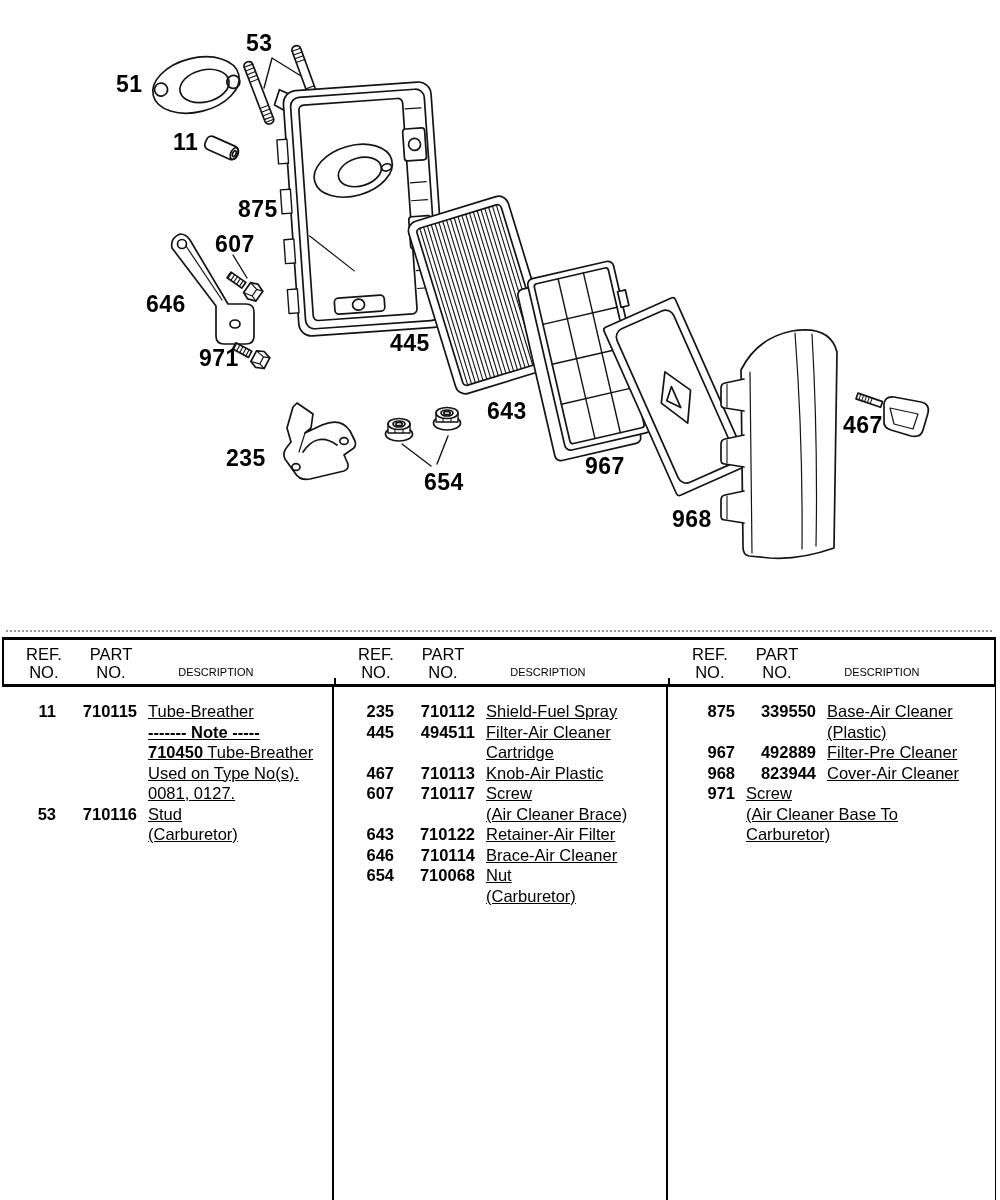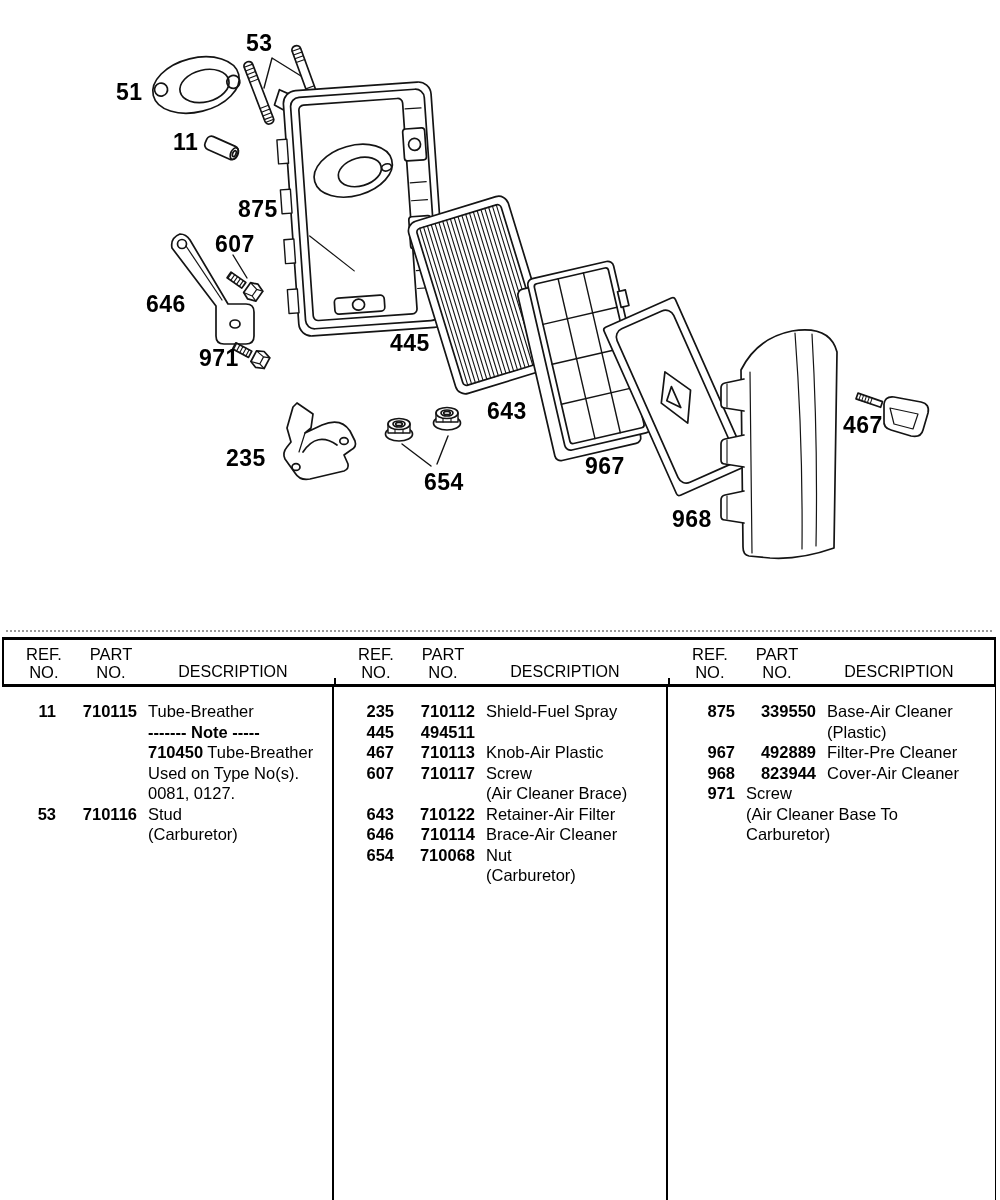--- a/index.html
+++ b/index.html
@@ -23,34 +23,34 @@
     border-top:3px solid #000;border-bottom:3px solid #000;
     border-left:2px solid #000;border-right:2px solid #000;
   }
   .hcell{box-sizing:border-box;display:flex;align-items:flex-end;
          padding-bottom:3px;border-right:2px solid #000;margin-top:38px;}
   .hcell:nth-child(1){flex:0 0 332px;}
   .hcell:nth-child(2){flex:0 0 334px;}
   .hcell:nth-child(3){flex:1 1 auto;border-right:none;}
   .hstack{margin-left:22px;text-align:center;font-size:16.5px;line-height:18px;}
   .hpart{margin-left:28px;}
-  .hdesc{margin-left:46px;font-size:16px;line-height:18px;}
+  .hdesc{margin-left:46px;font-size:11px;line-height:18px;}
   #tbody{
     position:absolute;left:0;top:687px;width:996px;height:513px;
     box-sizing:border-box;display:flex;border-right:1.5px solid #000;
   }
   .bcol{box-sizing:border-box;padding-top:14px;}
   .bcol0{width:334px;border-right:2px solid #000;padding-left:0;}
   .bcol1{width:334px;border-right:2px solid #000;padding-left:4px;}
   .bcol2{flex:1;padding-left:11px;}
   .trow{display:grid;grid-template-columns:56px 81px 1fr;
         font-size:16.5px;line-height:20.5px;}
   .tref,.tpart{text-align:right;font-weight:bold;white-space:nowrap;}
   .tdesc{padding-left:11px;}
-  .tline{white-space:nowrap;}
+  .tline{white-space:nowrap;text-decoration:underline;}
   span.b{font-weight:bold;}
 </style>
 </head>
 <body>
 
 <svg id="diagram-svg" width="1000" height="628" viewBox="0 0 1000 628">
   <g fill="none" stroke="#141414" stroke-width="1.7" stroke-linejoin="round" stroke-linecap="round">
 
     <path d="M272 58L264 88M272 58L301 76" stroke-width="1.4"></path>
     <path d="M233 255L247 278" stroke-width="1.4"></path>
@@ -197,21 +197,21 @@
         <rect x="0" y="-3" width="26" height="6" fill="#fff"></rect>
         <path d="M3 -3V3M6 -3V3M9 -3V3M12 -3V3M15 -3V3" stroke-width="1"></path>
       </g>
       <path d="M884 404Q885 396 894 397L921 402Q930 404 928 413L923 430Q921 438 911 436L891 430Q883 428 884 420Z" fill="#fff"></path>
       <path d="M890 408L918 414L913 429L894 424Z" stroke-width="1.2"></path>
     </g>
   </g>
 </svg>
 
 <div class="dlabel" style="left:246px;top:30px">53</div>
-<div class="dlabel" style="left:116px;top:79px">51</div>
+<div class="dlabel" style="left:116px;top:71px">51</div>
 <div class="dlabel" style="left:173px;top:129px">11</div>
 <div class="dlabel" style="left:238px;top:196px">875</div>
 <div class="dlabel" style="left:215px;top:231px">607</div>
 <div class="dlabel" style="left:146px;top:291px">646</div>
 <div class="dlabel" style="left:199px;top:345px">971</div>
 <div class="dlabel" style="left:390px;top:330px">445</div>
 <div class="dlabel" style="left:487px;top:398px">643</div>
 <div class="dlabel" style="left:226px;top:445px">235</div>
 <div class="dlabel" style="left:424px;top:469px">654</div>
 <div class="dlabel" style="left:585px;top:453px">967</div>
@@ -280,20 +280,24 @@
       <div class="trow">
         <div class="tref">235</div>
         <div class="tpart">710112</div>
         <div class="tdesc">
           <div class="tline"><span>Shield-Fuel Spray</span></div>
         </div>
       </div>
       <div class="trow">
         <div class="tref">445</div>
         <div class="tpart">494511</div>
+        <div class="tdesc">
+          <div class="tline"><span>Filter-Air Cleaner</span></div>
+          <div class="tline"><span>Cartridge</span></div>
+        </div>
       </div>
       <div class="trow">
         <div class="tref">467</div>
         <div class="tpart">710113</div>
         <div class="tdesc">
           <div class="tline"><span>Knob-Air Plastic</span></div>
         </div>
       </div>
       <div class="trow">
         <div class="tref">607</div>

